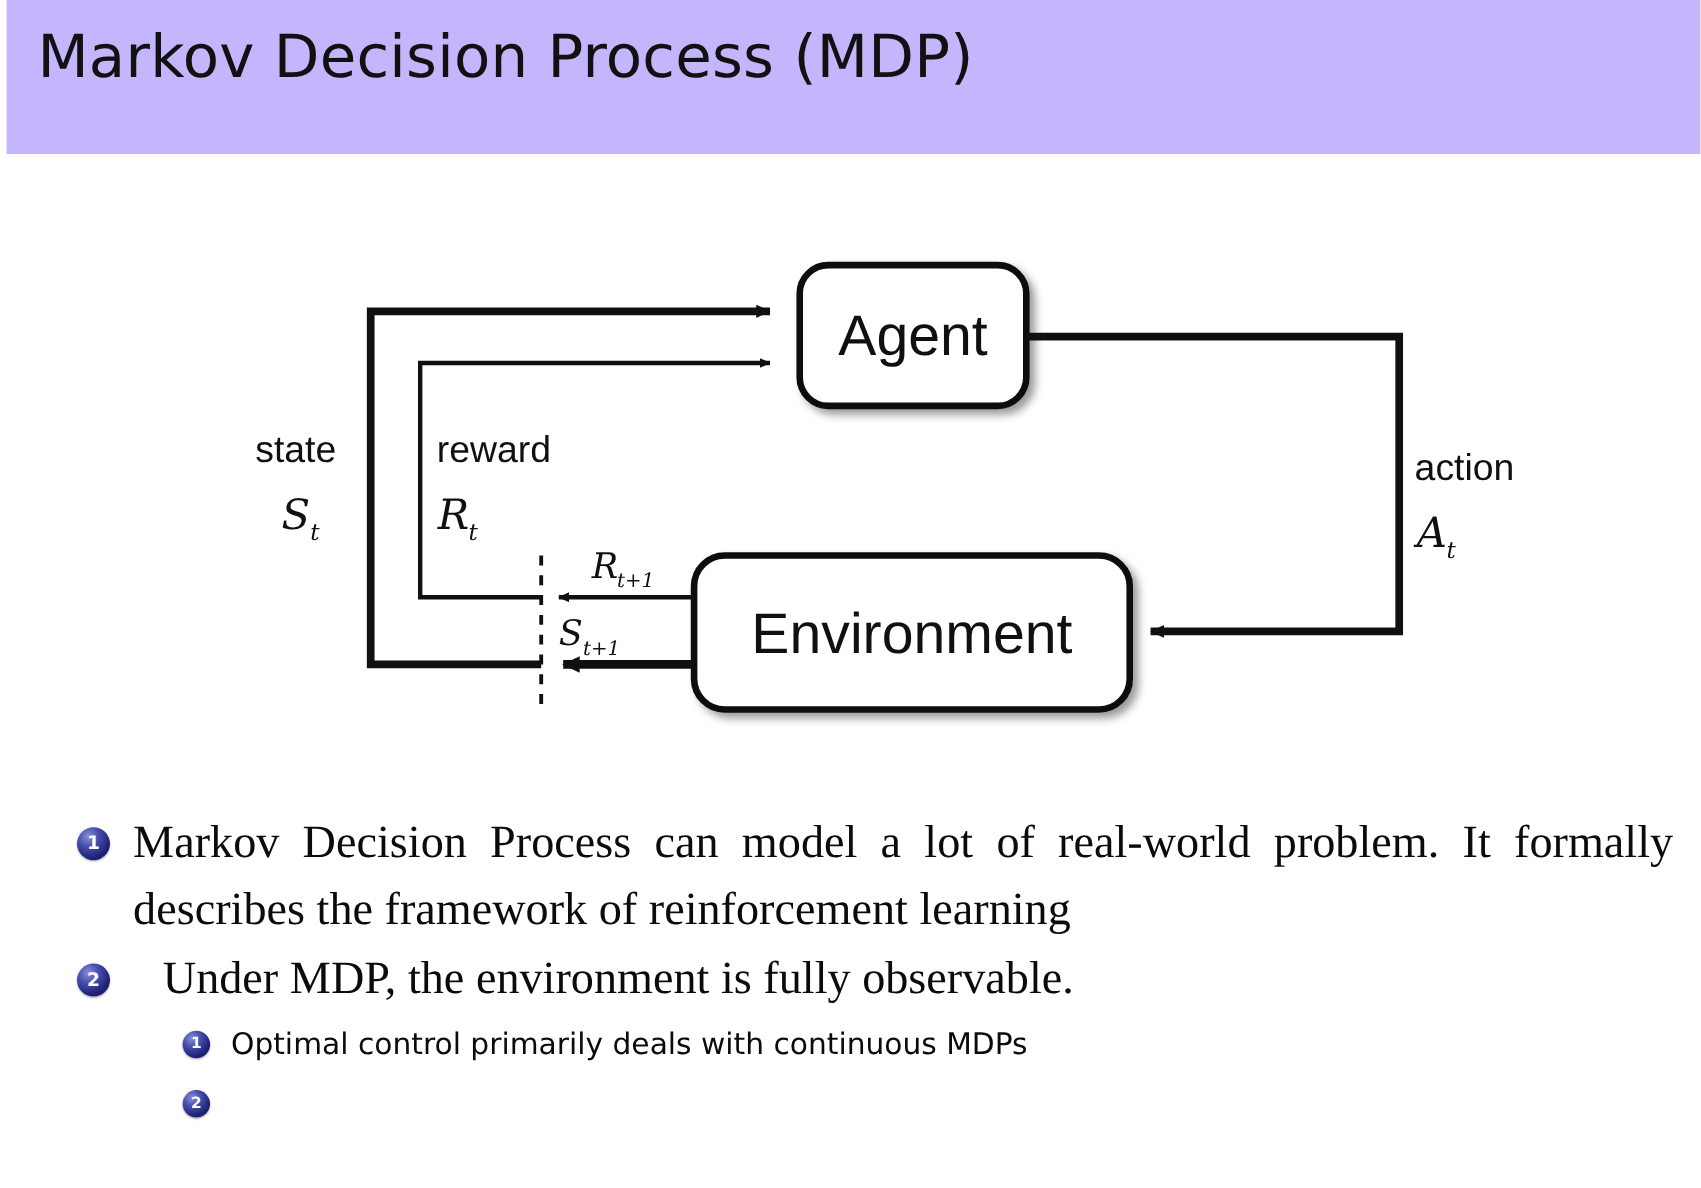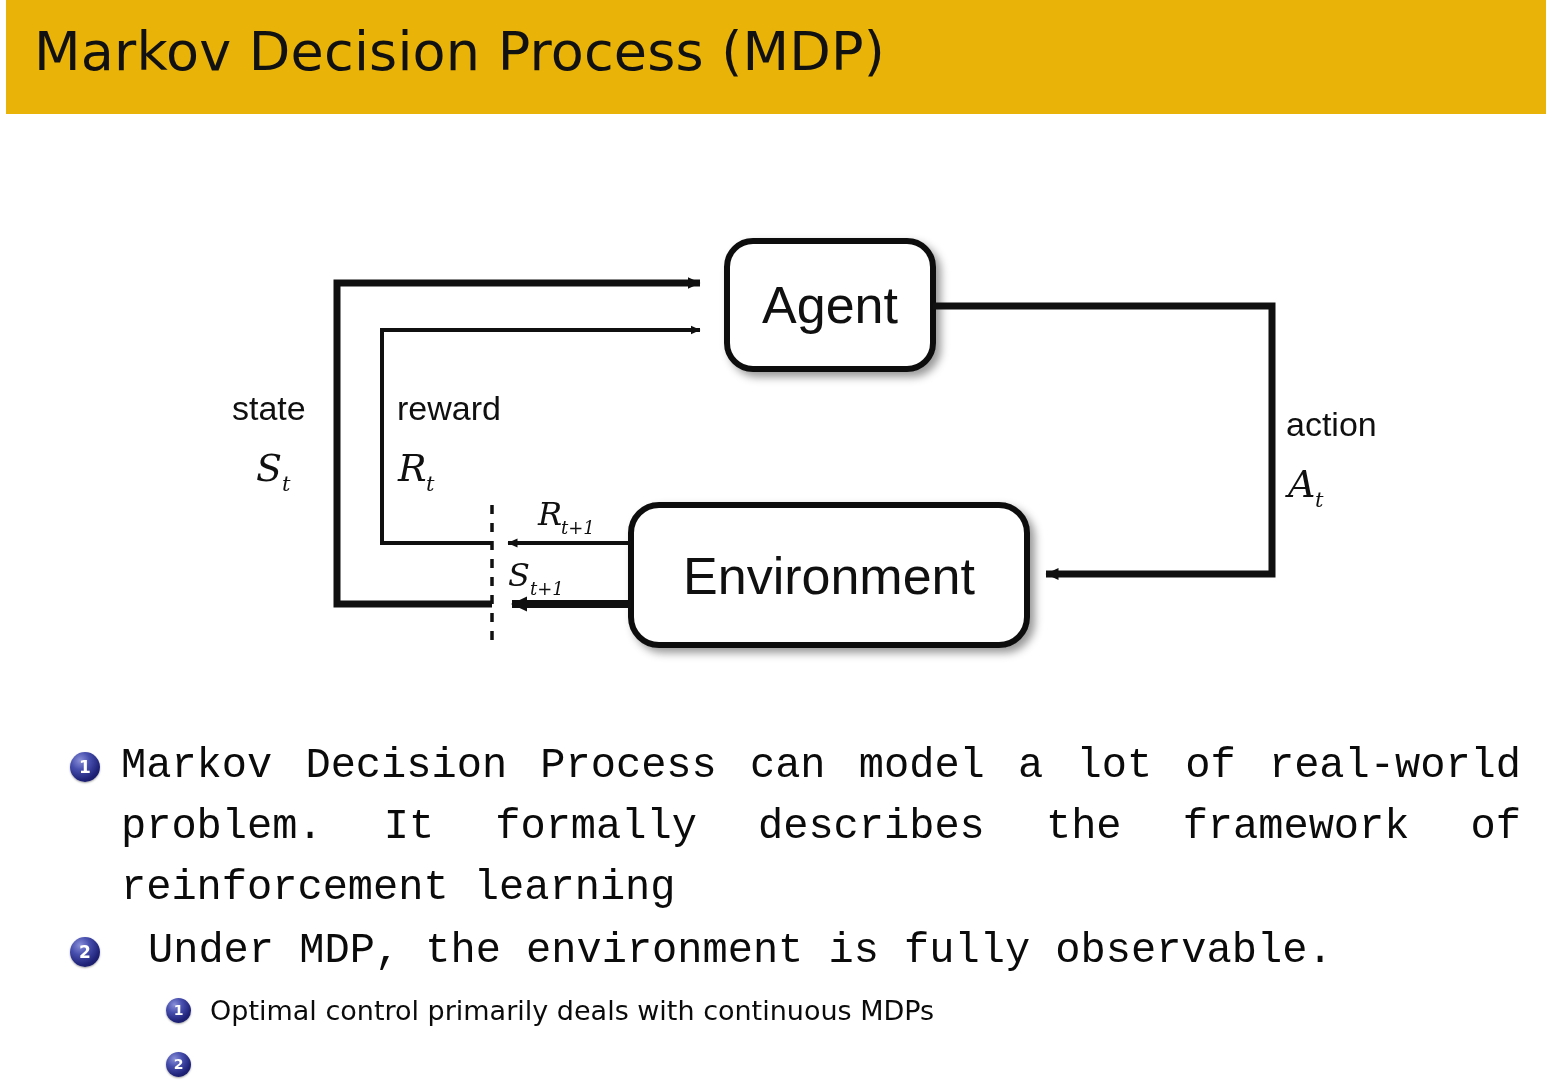--- a/index.html
+++ b/index.html
@@ -14,22 +14,22 @@
     overflow: hidden;
     font-family: "DejaVu Sans", sans-serif;
     color: #000000;
   }
 
   
   #header-bar {
     position: absolute;
     left: 0; top: 0;
     width: 1546px;
-    height: 114px;
-    background: #eab308;
+    height: 140px;
+    background: #c4b5fd;
     box-sizing: border-box;
     border-left: 6px solid #ffffff;
   }
   #slide-title {
     position: absolute;
     left: 28px;
     top: 14px;
     font-family: "DejaVu Sans", sans-serif;
     font-size: 54px;
     font-weight: 400;
@@ -121,21 +121,21 @@
     font-size: 17px;
     margin-top: 16px;
   }
   .badge-sm {
     width: 25px; height: 25px;
     line-height: 25px;
     font-size: 14px;
     margin-top: 14px;
   }
   .blt-text-lvl1 {
-    font-family: Liberation Mono, monospace;
+    font-family: Liberation Serif, serif;
     font-size: 42px;
     line-height: 61px;
     color: #0b0b0b;
     margin-left: 21px;
     max-width: 1400px;
     text-align: justify;
     text-justify: inter-word;
   }
   .blt-text-lvl1.nowrapline { text-align: left; margin-left: 48px; }
   .blt-text-lvl2 {

